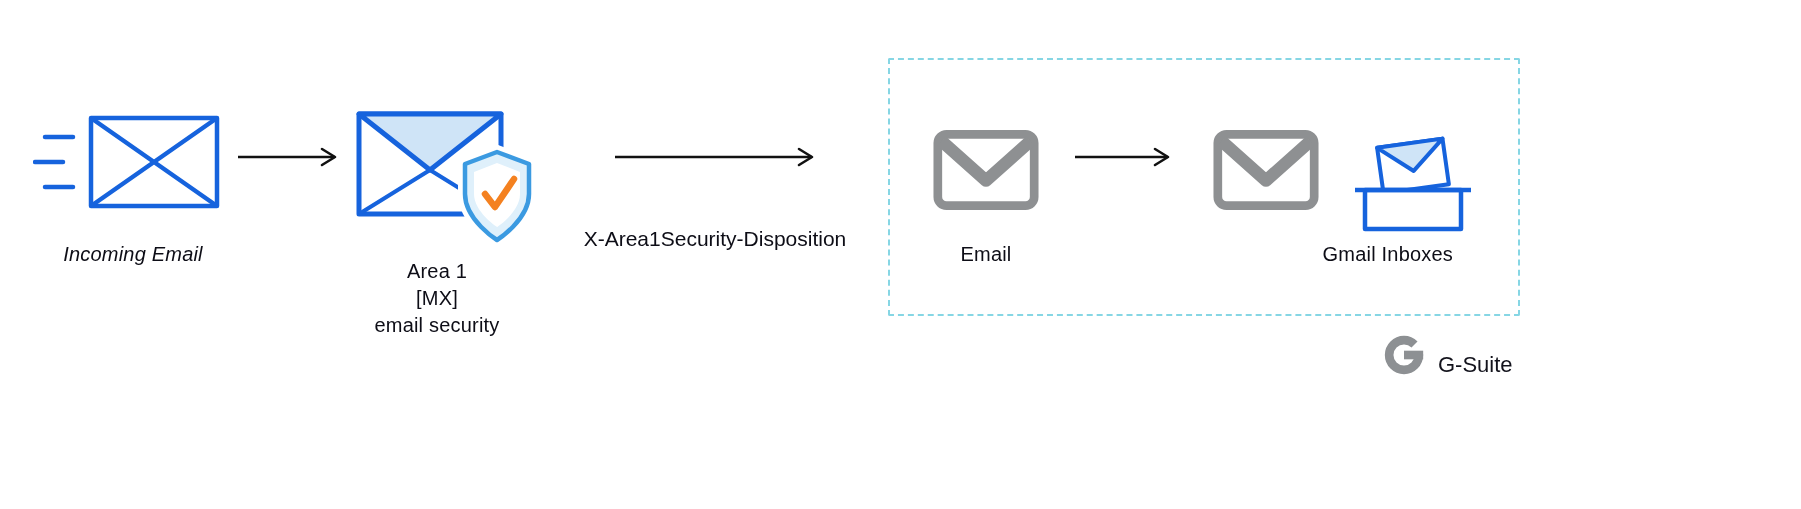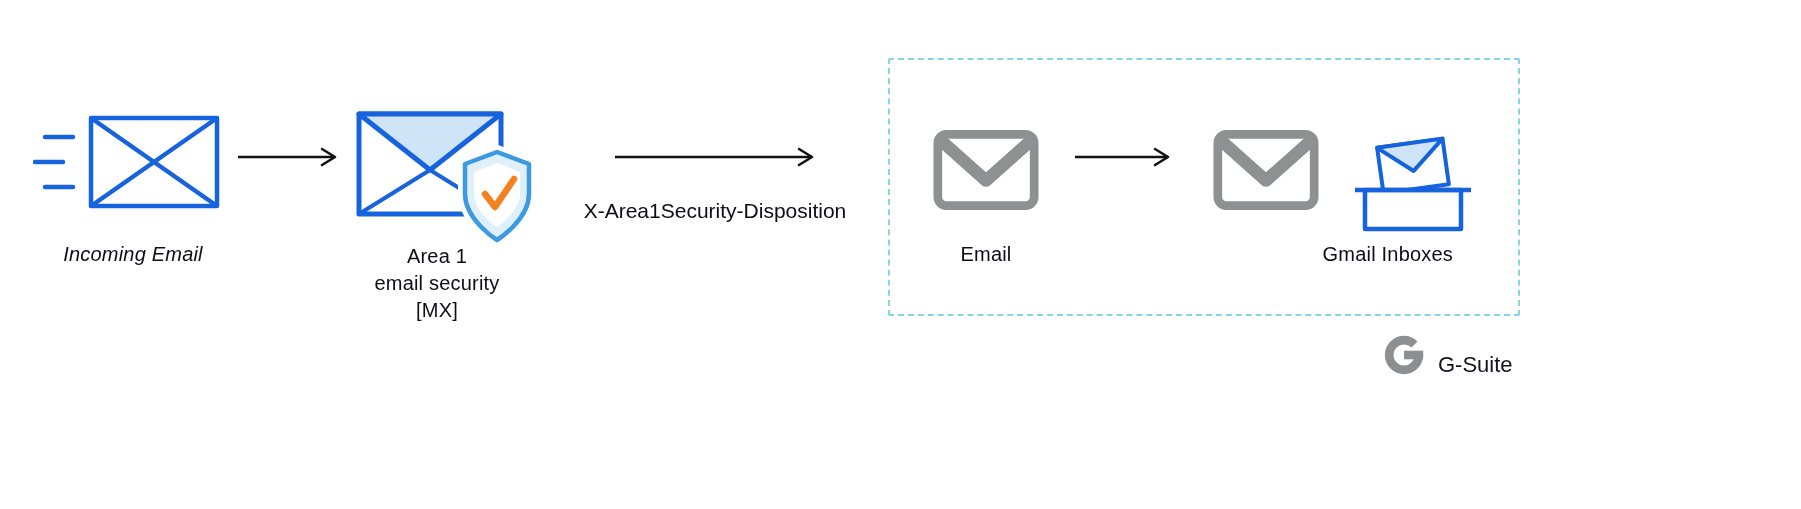--- a/index.html
+++ b/index.html
@@ -87,35 +87,35 @@
       </g>
 
       <g transform="translate(106,40)">
         <path d="M36 2 L68 14 V44 C68 70 36 90 36 90 C36 90 4 70 4 44 V14 Z" fill="#ffffff" stroke="#ffffff" stroke-width="14"></path>
         <path d="M36 2 L68 14 V44 C68 70 36 90 36 90 C36 90 4 70 4 44 V14 Z" fill="#dff0fb" stroke="#3b9ae1" stroke-width="4.5" stroke-linejoin="round"></path>
         <path d="M36 13 L59 22 V44 C59 62 36 77 36 77 C36 77 13 62 13 44 V22 Z" fill="#ffffff"></path>
         <path d="M24 44 L34 57 L53 29" fill="none" stroke="#f48120" stroke-width="6.5" stroke-linecap="round" stroke-linejoin="round"></path>
       </g>
     </svg>
   </div>
-  <div class="abs node-label multiline" style="left:337px;top:243px;width:200px;">
+  <div class="abs node-label multiline" style="left:337px;top:258px;width:200px;">
     <div>Area 1</div>
+    <div>[MX]</div>
     <div>email security</div>
-    <div>[MX]</div>
   </div>
 
   <div class="abs" style="left:615px;top:145px;">
     <svg width="200" height="24" viewBox="0 0 200 24">
       <g stroke="#111111" stroke-width="2.6" fill="none" stroke-linecap="round" stroke-linejoin="round">
         <line x1="0" y1="12" x2="196" y2="12"></line>
         <path d="M184 4 L197 12 L184 20"></path>
       </g>
     </svg>
   </div>
-  <div class="abs arrow-label" style="left:565px;top:199px;width:300px;">X-Area1Security-Disposition</div>
+  <div class="abs arrow-label" style="left:565px;top:227px;width:300px;">X-Area1Security-Disposition</div>
 
   <div class="dashed-zone"></div>
 
   <div class="abs" style="left:933px;top:128px;">
     <svg width="106" height="84" viewBox="0 0 110 84">
       <rect x="5" y="5" width="100" height="74" rx="9" fill="#ffffff" stroke="#8e9092" stroke-width="9"></rect>
       <path d="M9 12 L55 53 L101 12" fill="none" stroke="#8e9092" stroke-width="13" stroke-linejoin="round"></path>
     </svg>
   </div>
   <div class="abs node-label" style="left:930px;top:243px;width:112px;">Email</div>

